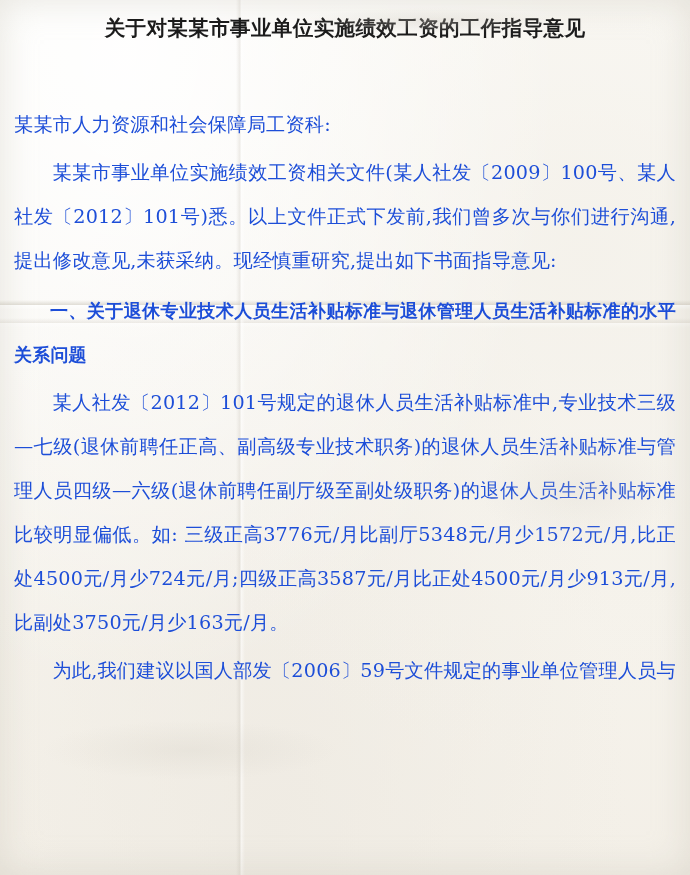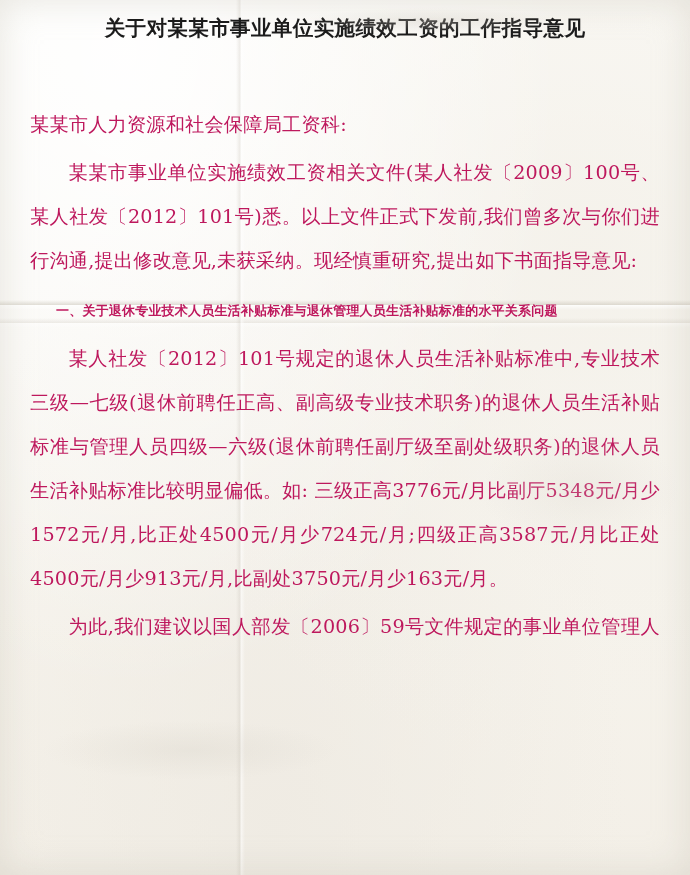--- a/index.html
+++ b/index.html
@@ -62,39 +62,39 @@
     text-align: center;
     font-weight: bold;
     font-size: 20.5px;
     letter-spacing: 0.4px;
     color: #1b1b1b;
     margin: 14px 18px 0 18px;
     line-height: 1.4;
     font-family: "DejaVu Sans", "Liberation Sans", sans-serif;
   }
   .body-block {
-    margin: 0 30px;
-    color: #be185d;
+    margin: 0 14px;
+    color: #1d4ed8;
     font-size: 19.2px;
     line-height: 44px;
     letter-spacing: 0.2px;
   }
   p {
     margin: 0;
     text-align: justify;
     text-justify: inter-ideograph;
   }
   .salutation { margin-top: 60px; }
   .para { margin-top: 4px; text-indent: 2em; }
   .heading-para {
     margin-top: 6px;
     text-indent: 2em;
     font-weight: bold;
     font-family: "DejaVu Sans", "Liberation Sans", sans-serif;
-    font-size: 13px;
+    font-size: 18px;
   }
   .last-clipped {
     max-height: 48px;
     overflow: hidden;
   }
   .smudge {
     position: absolute;
     z-index: 4;
     pointer-events: none;
     border-radius: 50%;

